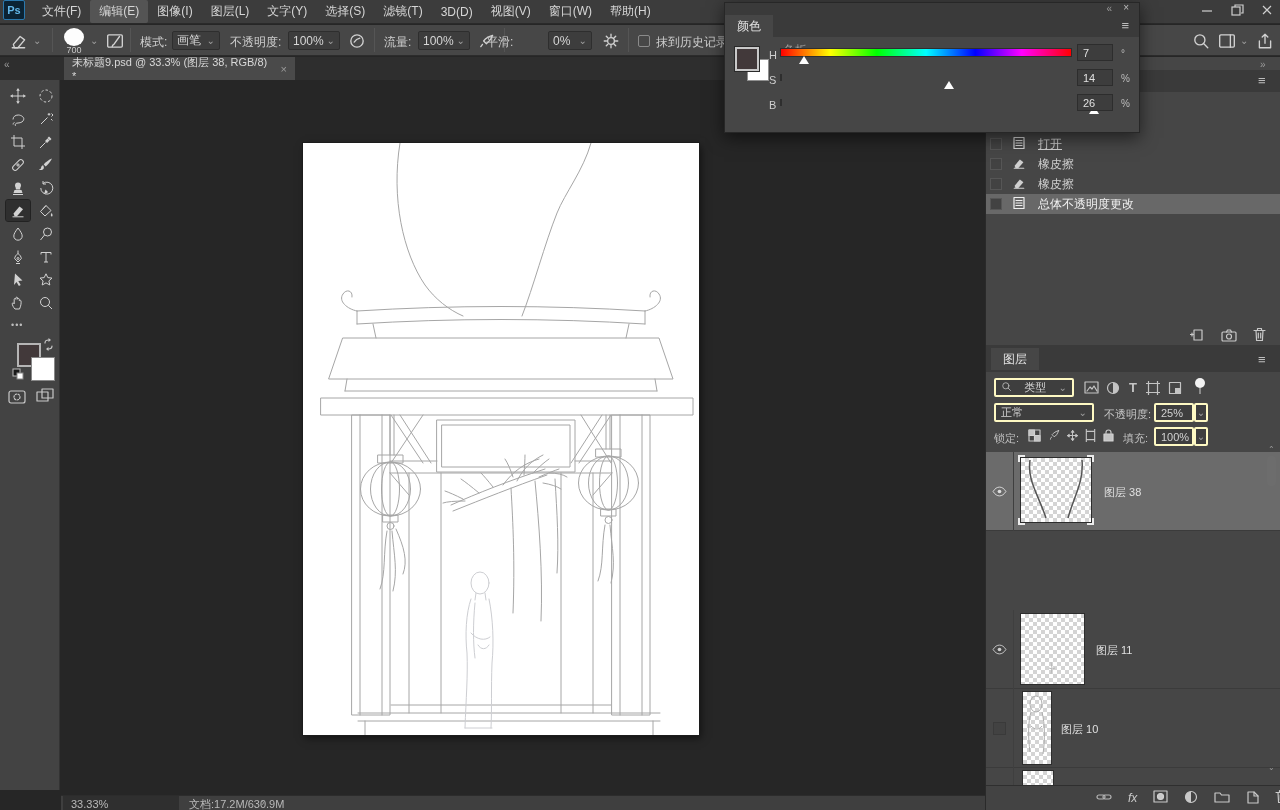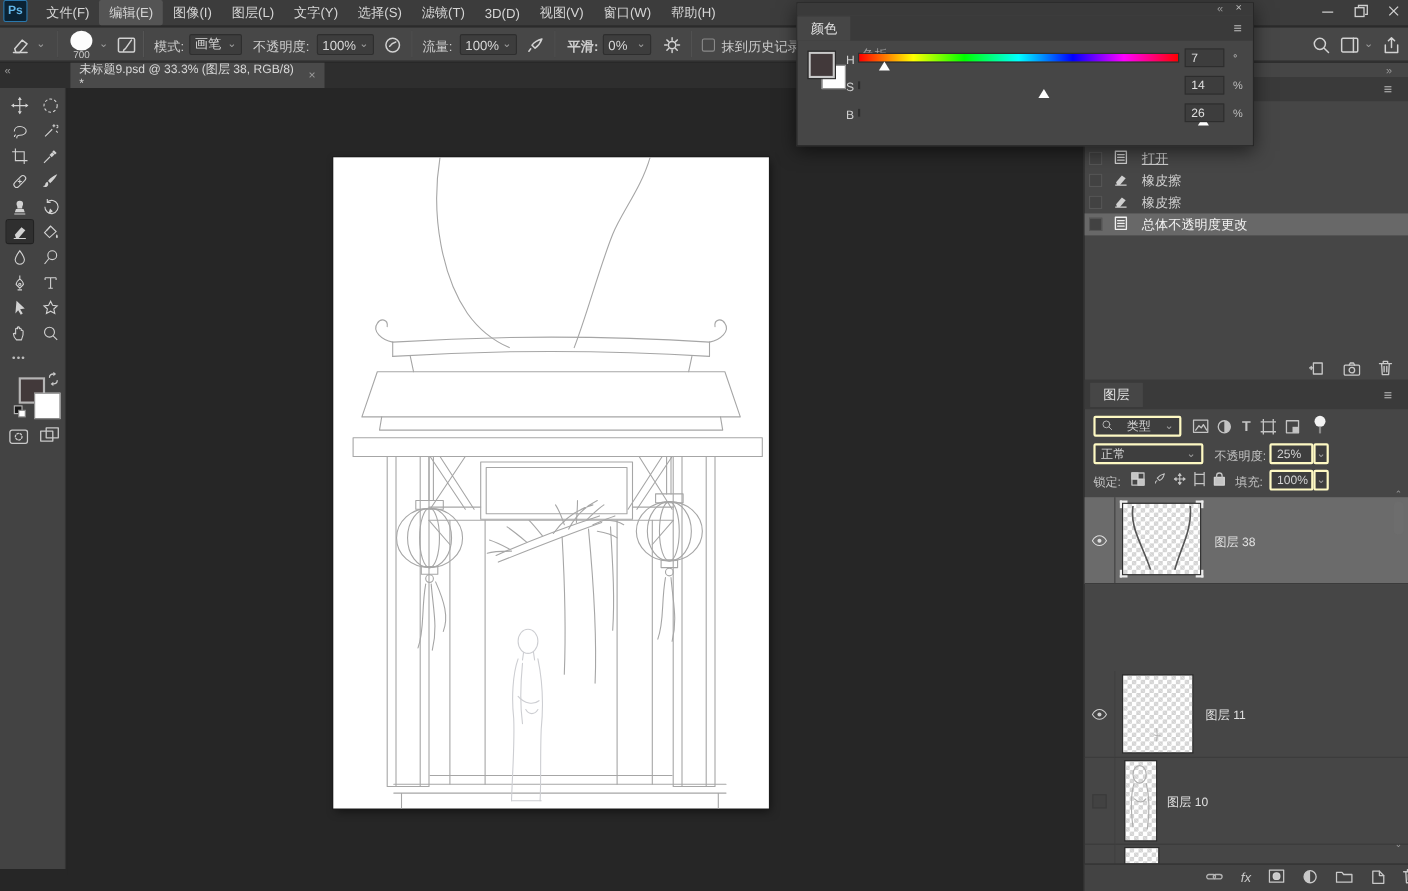--- a/index.html
+++ b/index.html
@@ -157,21 +157,21 @@
       <span>100%</span>
         <span class="chev">⌄</span>
     </div>
     <span class="abs ico" style="left:478px;top:7px;">
       <svg width="18" height="18" viewBox="0 0 16 16">
           <path d="M13 3c-3 .7-6.5 3-8 5l2.5 2.5C9.5 9 12 5.8 13 3z"></path>
           <path d="M4 11l-1.5 2"></path>
         </svg>
     </span>
     <div class="sep" style="left:504px;"></div>
-    <span class="obtext" style="left:516px;font-weight:bold;">平滑:</span>
+    <span class="obtext" style="left:486px;">平滑:</span>
     <div class="obbox" style="left:548px;width:44px;justify-content:space-between;">
       <span>0%</span>
         <span class="chev">⌄</span>
     </div>
     <span class="abs ico" style="left:602px;top:7px;">
       <svg width="18" height="18" viewBox="0 0 16 16">
           <circle cx="8" cy="8" r="3"></circle>
           <path d="M8 2v2M8 12v2M2 8h2M12 8h2M3.8 3.8l1.4 1.4M10.8 10.8l1.4 1.4M12.2 3.8l-1.4 1.4M5.2 10.8l-1.4 1.4"></path>
         </svg>
     </span>
@@ -427,20 +427,27 @@
           <path d="M173 450 L172 457 M182 450 L183 457"></path>
           <path d="M168 456 C163 470 162 492 164 510 C165 532 163 556 162 585"></path>
           <path d="M186 456 C190 475 191 500 189 520 C188 546 189 566 188 585"></path>
           <path d="M168 490 C174 497 182 498 187 494 M175 502 C178 507 183 507 186 502"></path>
           <path d="M162 585 H189 M172 460 C170 480 170 500 172 515"></path>
         </g>
       </svg>
     </div>
   </div>
 
+  <div class="abs statusbar">
+    <div class="zoomfield">
+        <span>33.33%</span>
+      </div>
+    <span class="abs" style="left:128px;top:1px;">文档:17.2M/630.9M</span>
+    <span class="abs" style="left:200px;top:0px;color:#9a9a9a;">›</span>
+  </div>
 
   <div class="abs dock">
 
     <span class="abs collapse-glyph" style="left:274px;top:2px;">»</span>
     <div class="panelhead" style="top:13px;height:22px;"></div>
     <span class="abs" style="left:272px;top:16px;color:#bdbdbd;font-size:13px;">≡</span>
 
     <div class="hrow" style="top:77px;text-decoration:underline;">
       <span class="well"></span>
       <span class="ico" style="margin-left:10px;"><svg width="14" height="14" viewBox="0 0 14 14">

